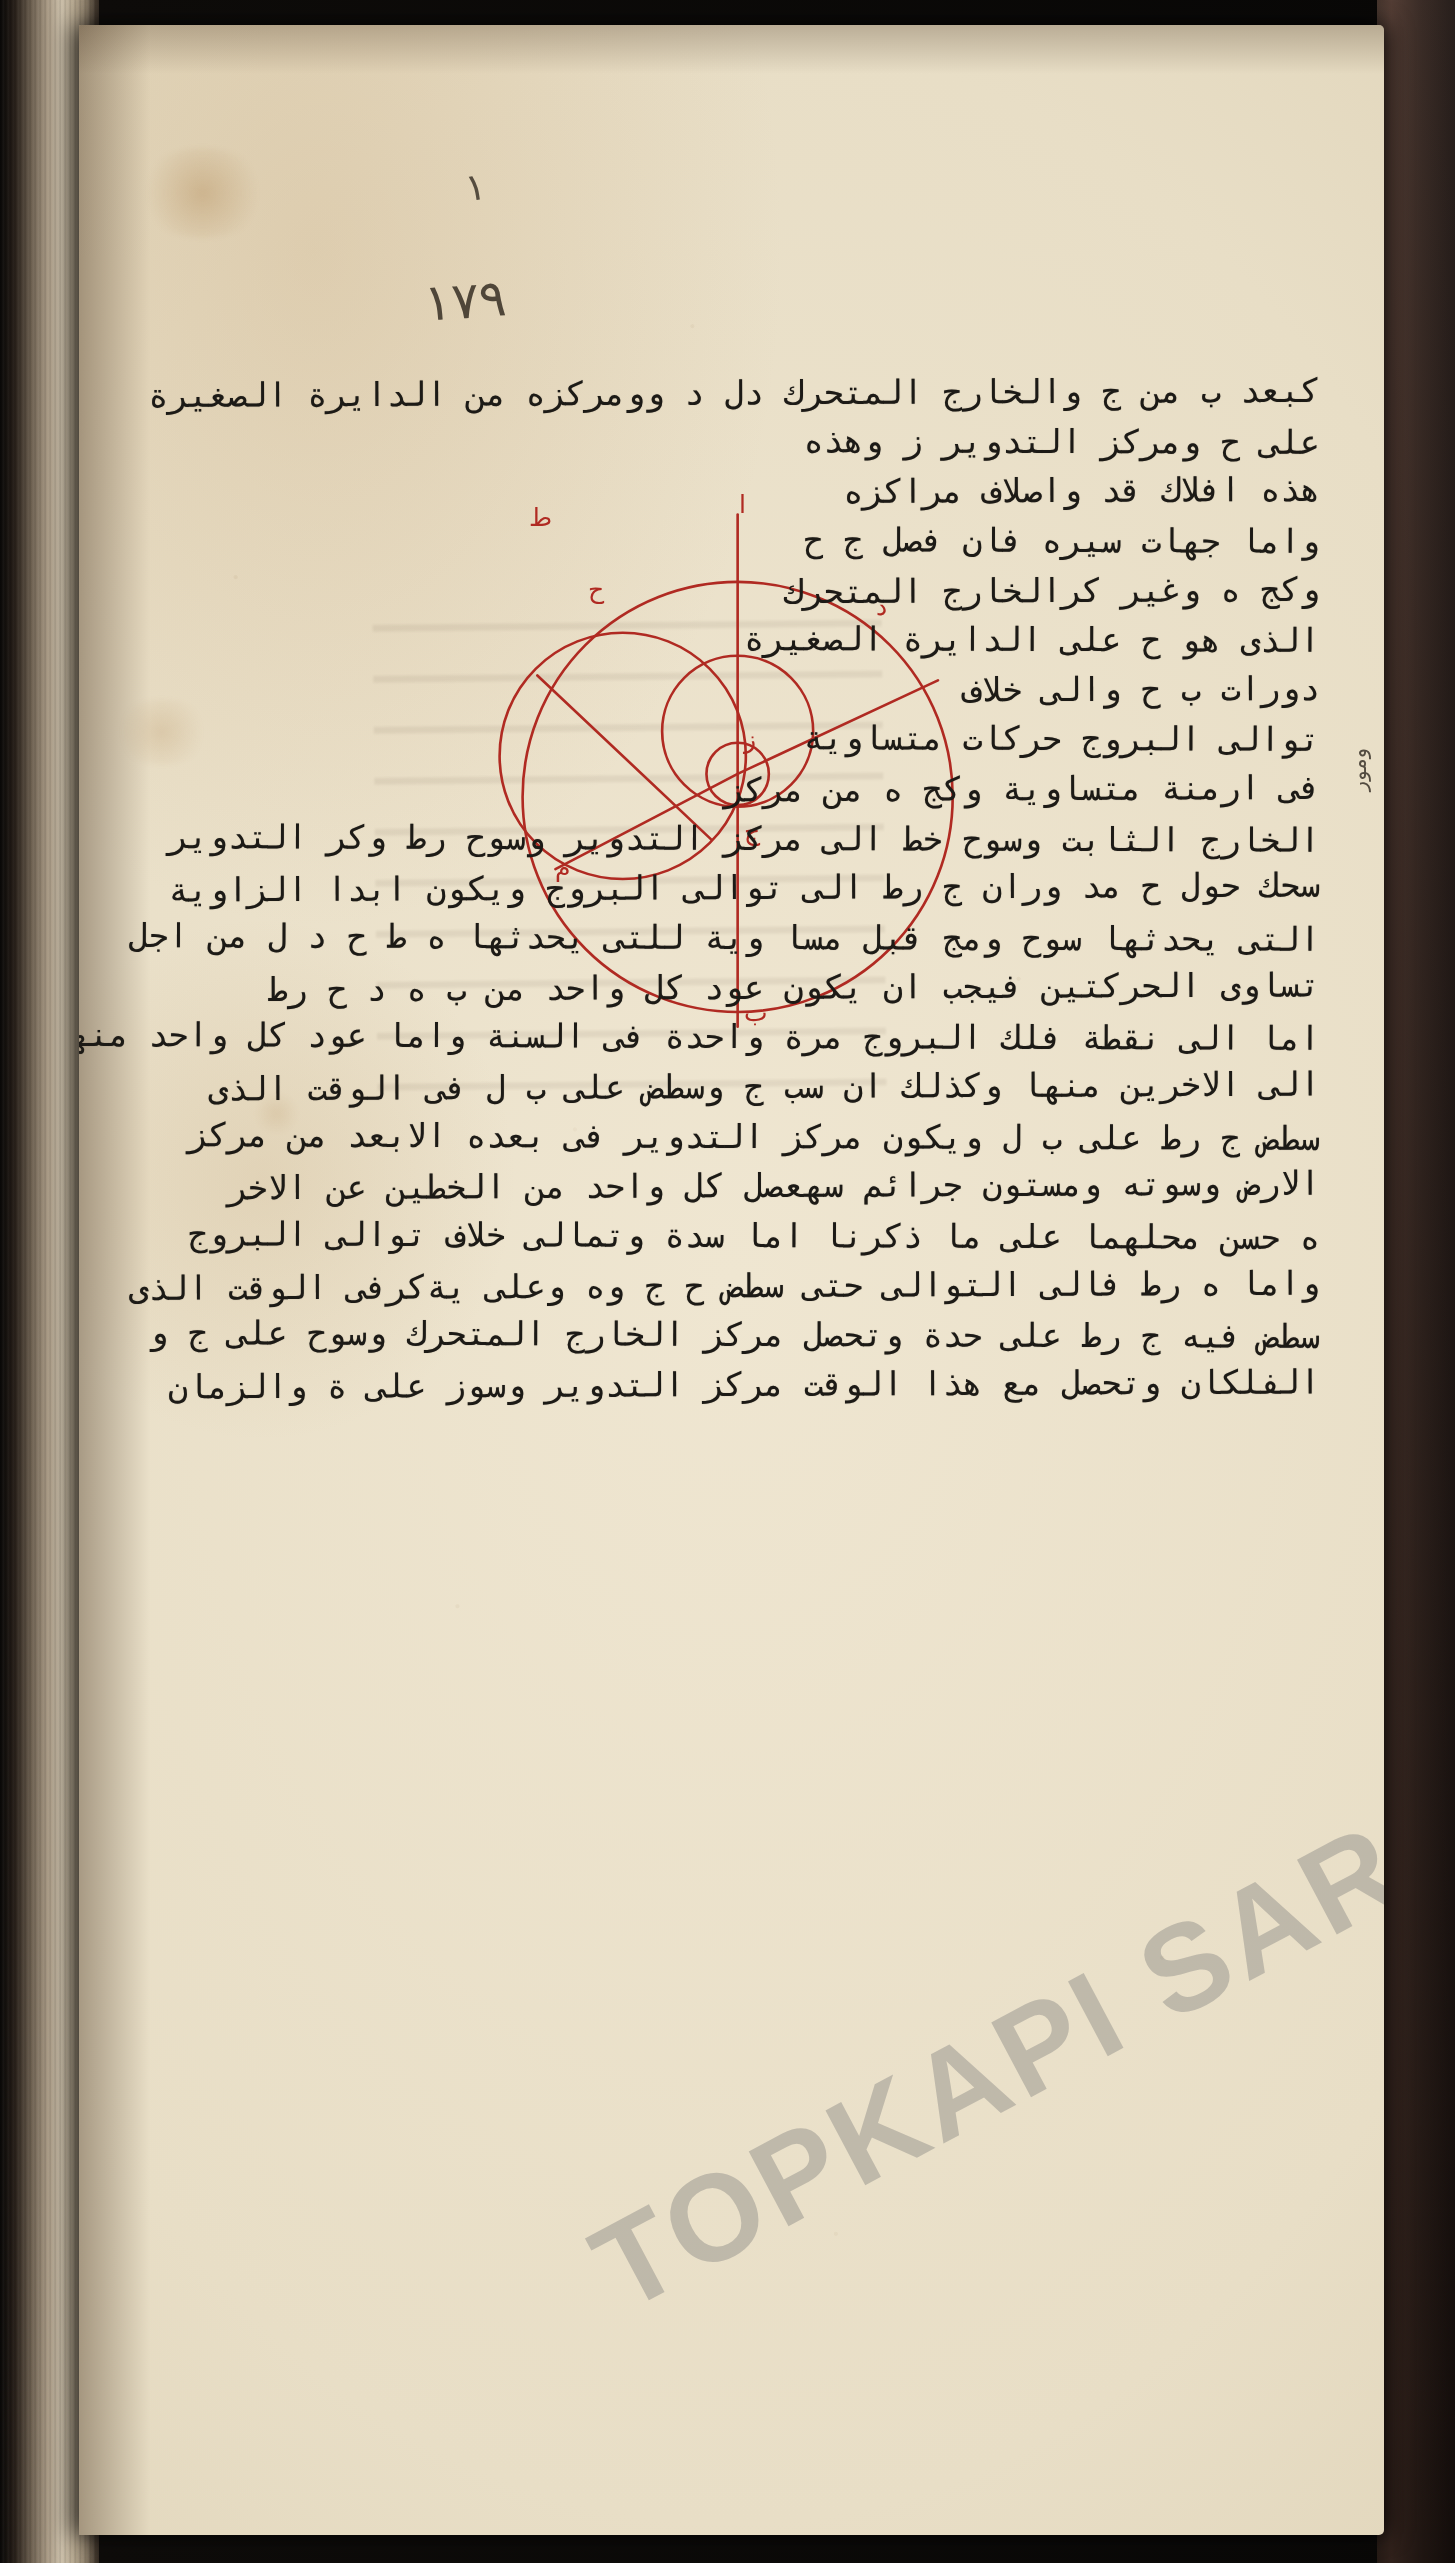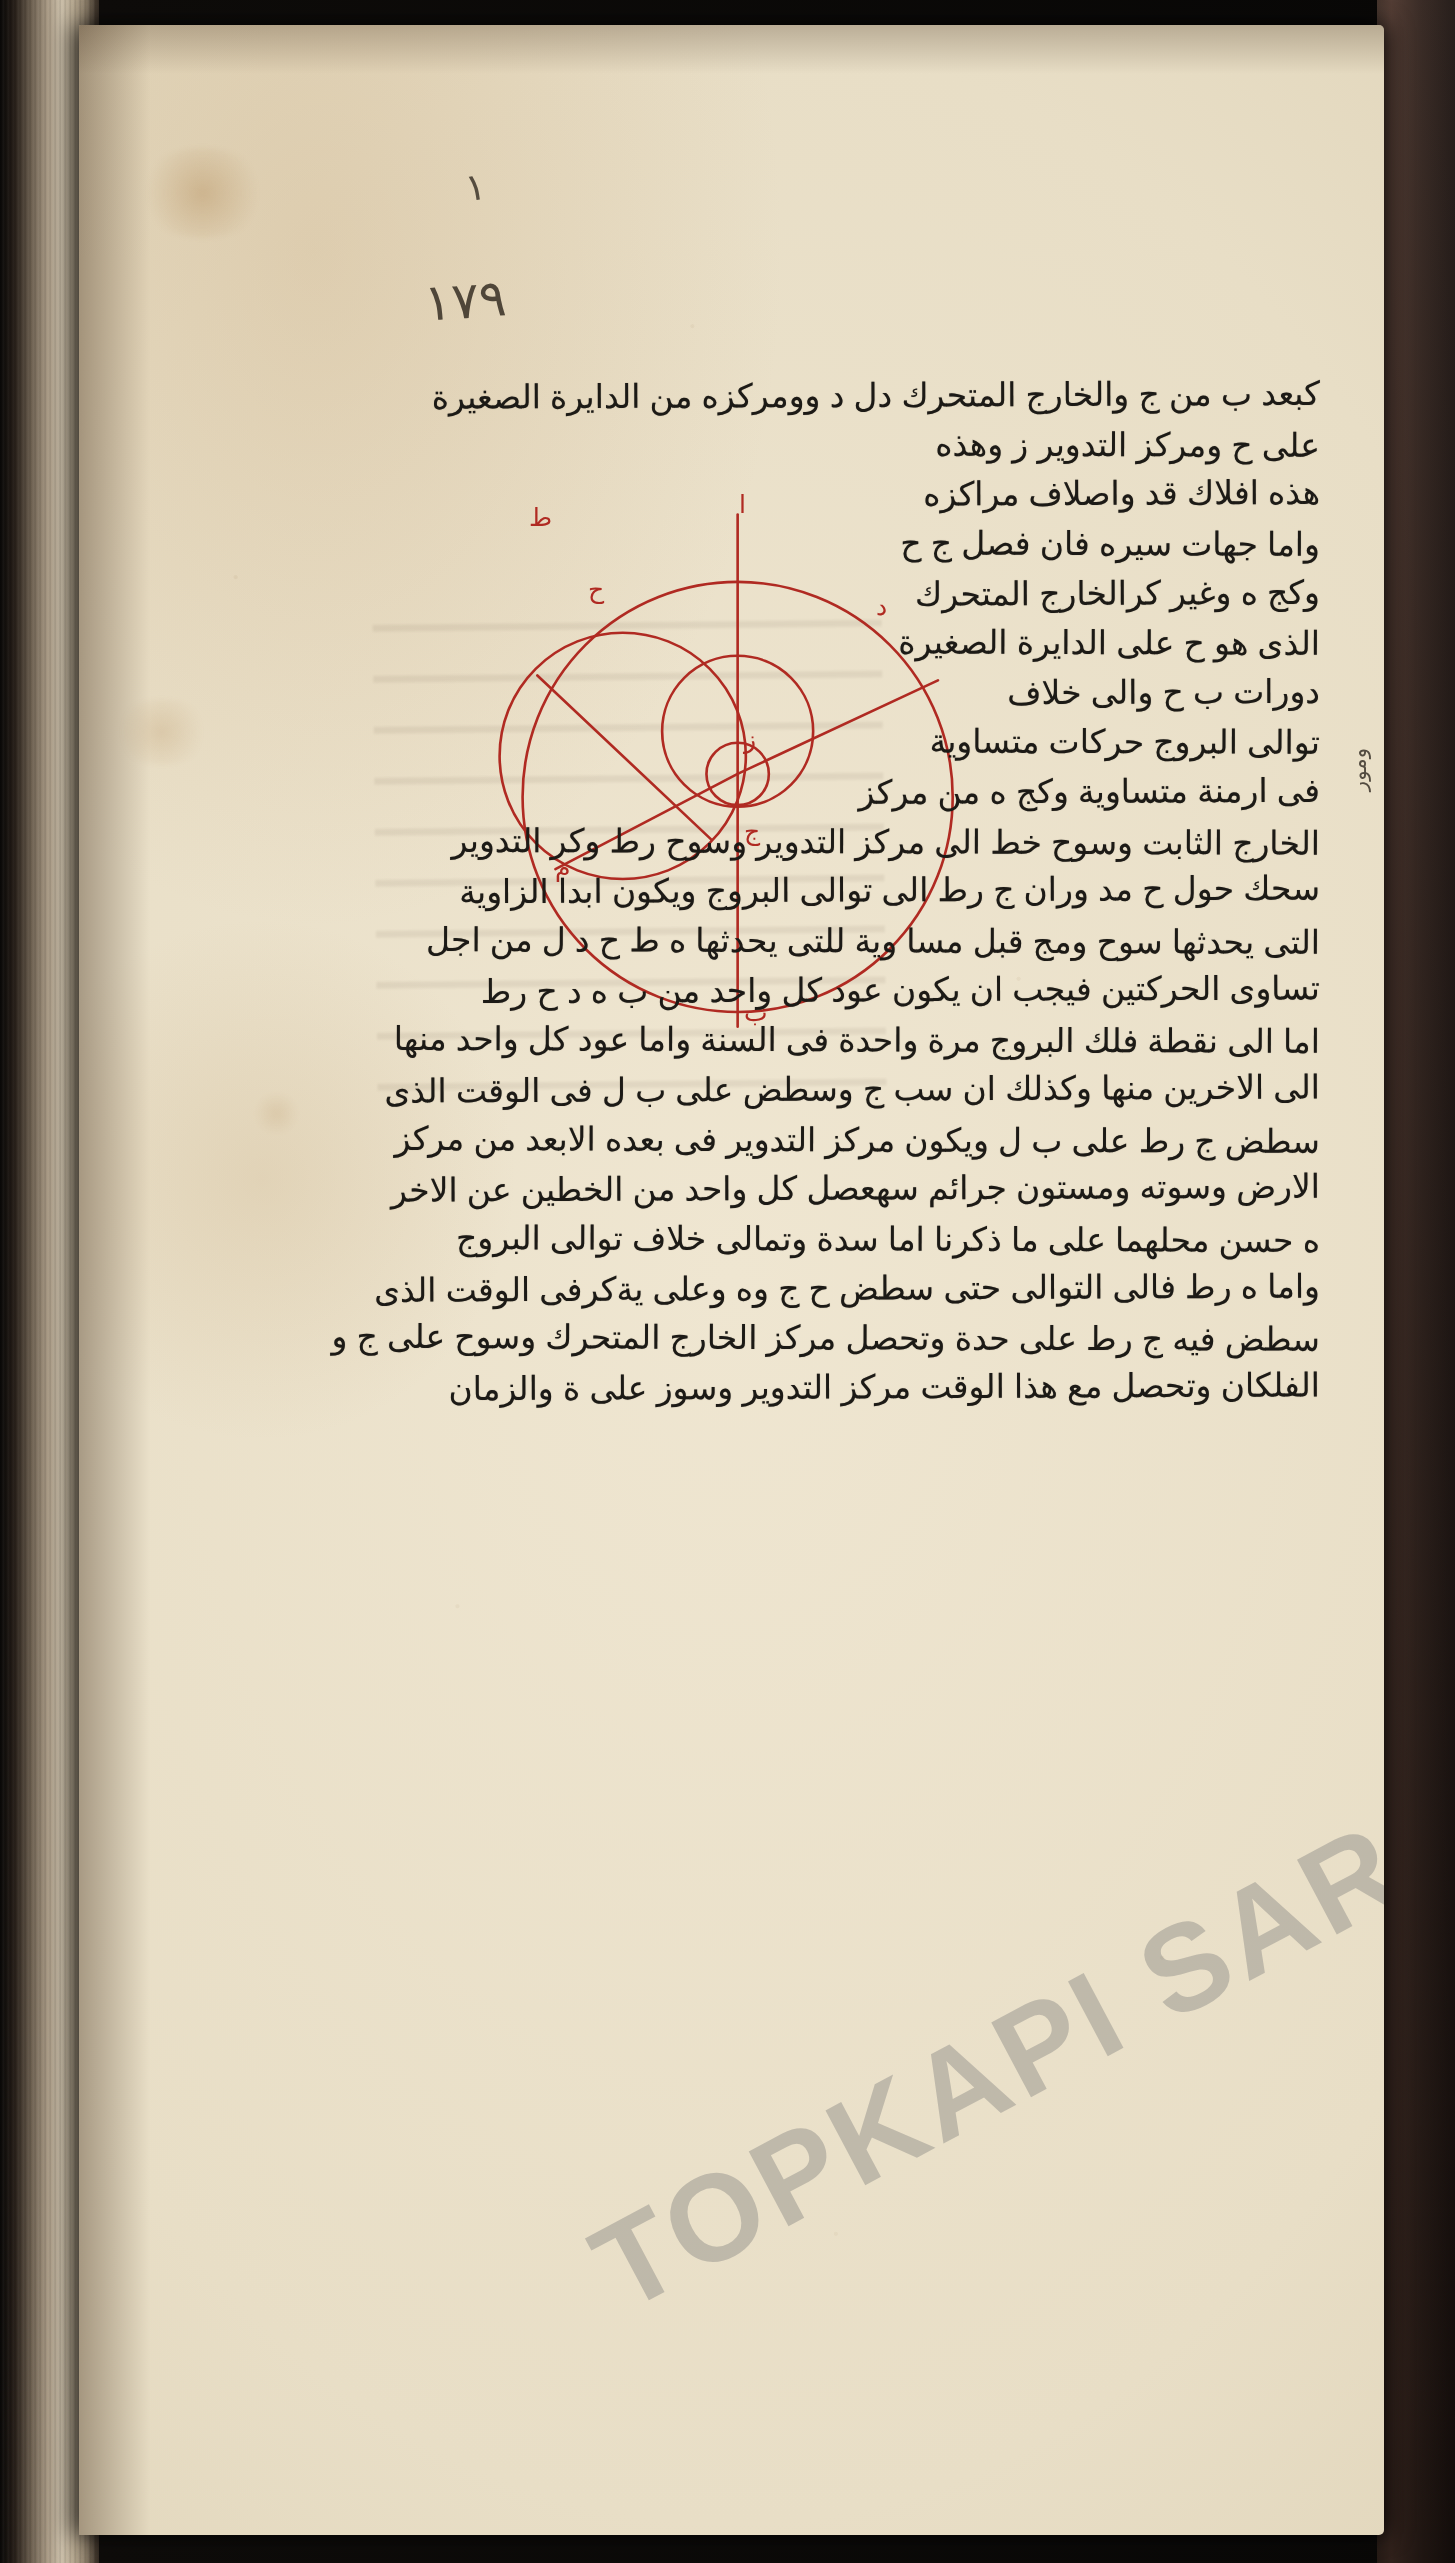--- a/index.html
+++ b/index.html
@@ -189,21 +189,21 @@
   }
 
   
   .textblock {
     position: absolute;
     left: 148px;
     top: 353px;
     width: 1093px;
     direction: rtl;
     text-align: right;
-    font-family: Liberation Sans, sans-serif;
+    font-family: Liberation Mono, monospace;
   }
   .line {
     color: #1c1a16;
     font-size: 33px;
     line-height: 1.05;
     white-space: nowrap;
     margin: 0 0 15px 0;
     text-shadow: 0 0 0.8px rgba(30,25,18,.45);
   }
   

